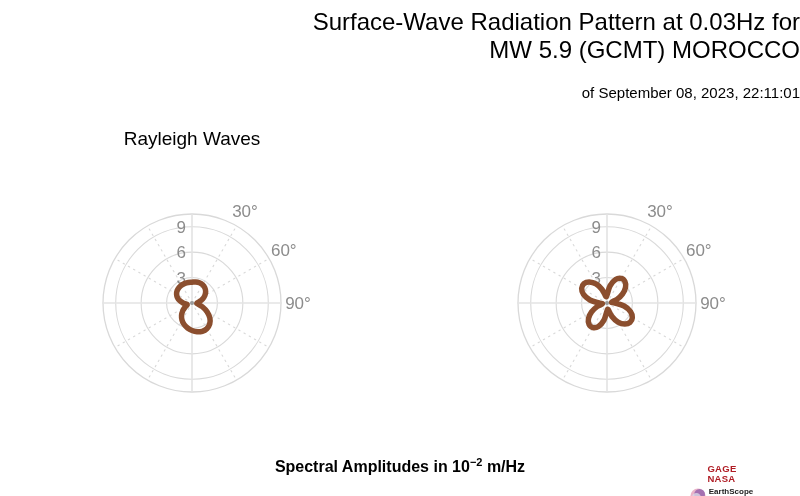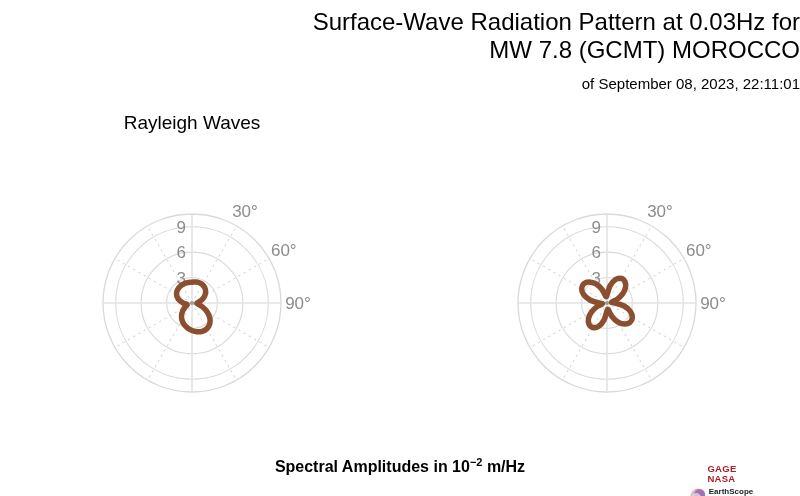--- a/index.html
+++ b/index.html
@@ -31,32 +31,32 @@
   }
   .title-line {
     font-size: 24px;
     line-height: 28px;
     color: #000;
     white-space: nowrap;
   }
   .subtitle-line {
     font-size: 15px;
     line-height: 22px;
-    margin-top: 9px;
+    margin-top: 18px;
     color: #000;
   }
 
   .panel-title {
     position: absolute;
     font-size: 19px;
     color: #000;
     text-align: center;
     white-space: nowrap;
   }
-  #title-rayleigh { left: 92px; top: 112px; width: 200px; }
+  #title-rayleigh { left: 92px; top: 128px; width: 200px; }
   #title-love     { left: 507px; top: 112px; width: 200px; }
 
   .polar-svg {
     position: absolute;
     top: 148px;
   }
   #polar-rayleigh { left: 62px; }
   #polar-love     { left: 477px; }
 
   .caption {
@@ -114,21 +114,21 @@
     display: block;
   }
 </style>
 </head>
 <body>
 
 <div id="stage">
 
   <div class="title-block">
     <div class="title-line">Surface-Wave Radiation Pattern at 0.03Hz for</div>
-    <div class="title-line">MW 7.8 (GCMT) MOROCCO</div>
+    <div class="title-line">MW 5.9 (GCMT) MOROCCO</div>
     <div class="subtitle-line">of September 08, 2023, 22:11:01</div>
   </div>
 
   <div class="panel-title" id="title-rayleigh">Rayleigh Waves</div>
 
   <svg class="polar-svg" id="polar-rayleigh" width="260" height="260" viewBox="0 0 260 260">
       <circle cx="130" cy="155" r="25.42857142857143" fill="none" stroke="#d9d9d9" stroke-width="1.1"></circle>
       <circle cx="130" cy="155" r="50.85714285714286" fill="none" stroke="#d9d9d9" stroke-width="1.1"></circle>
       <circle cx="130" cy="155" r="76.28571428571429" fill="none" stroke="#d9d9d9" stroke-width="1.1"></circle>
       <circle cx="130" cy="155" r="89" fill="none" stroke="#d9d9d9" stroke-width="1.3"></circle>

